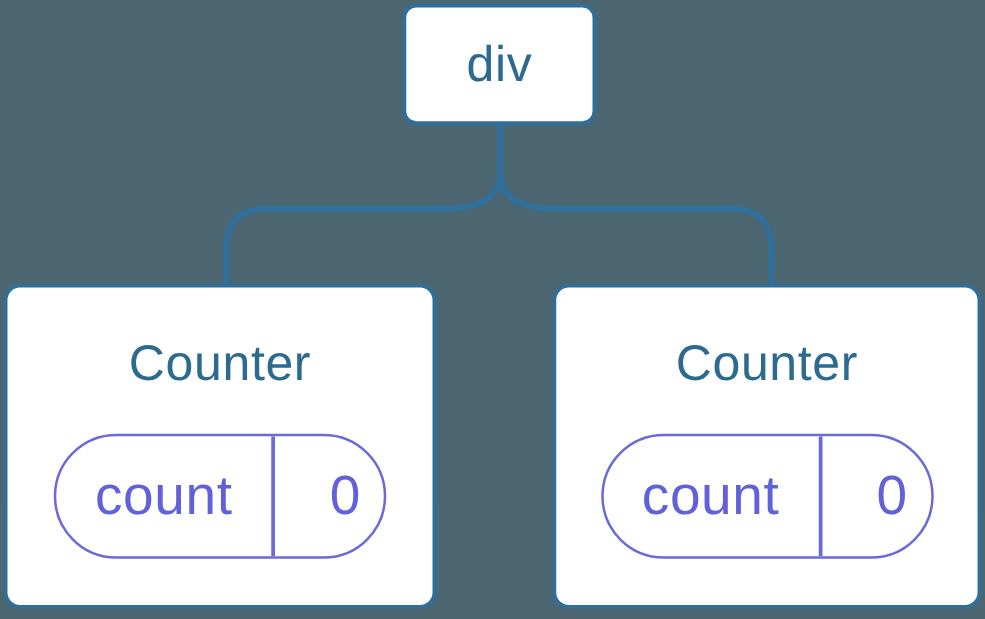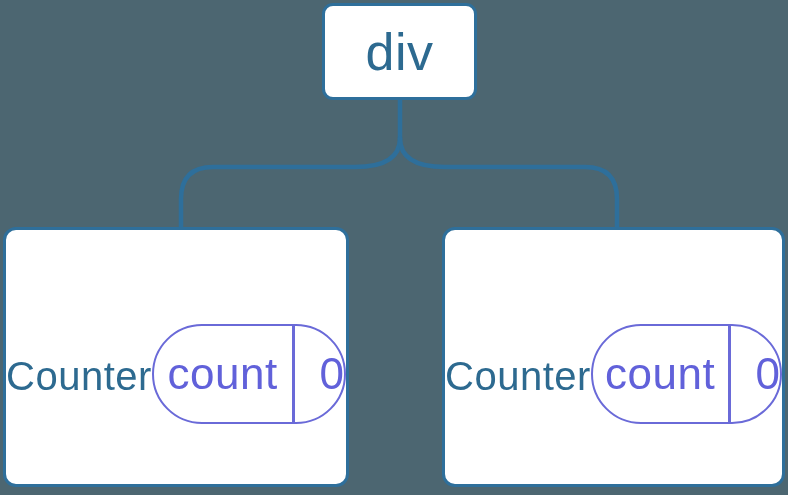--- a/index.html
+++ b/index.html
@@ -30,35 +30,35 @@
     height: 97px;
     box-sizing: border-box;
     background: #ffffff;
     border: 3.5px solid #2E6F9B;
     border-radius: 11px;
     display: flex;
     align-items: center;
     justify-content: center;
   }
   .node-root-label {
-    font-size: 52px;
+    font-size: 40px;
     line-height: 1;
     color: #2D6A90;
     letter-spacing: 0.5px;
   }
   .card {
     position: absolute;
     top: 227px;
     height: 260px;
     box-sizing: border-box;
     background: #ffffff;
     border: 3.5px solid #2E6F9B;
     border-radius: 13px;
     display: flex;
-    flex-direction: row;
+    flex-direction: column;
     align-items: center;
   }
   .card-left  { left: 3px;   width: 346px; }
   .card-right { left: 442px; width: 343px; }
   .card-title {
     margin-top: 38px;
     font-size: 40px;
     line-height: 1.15;
     color: #2D6A90;
     letter-spacing: 0.5px;

